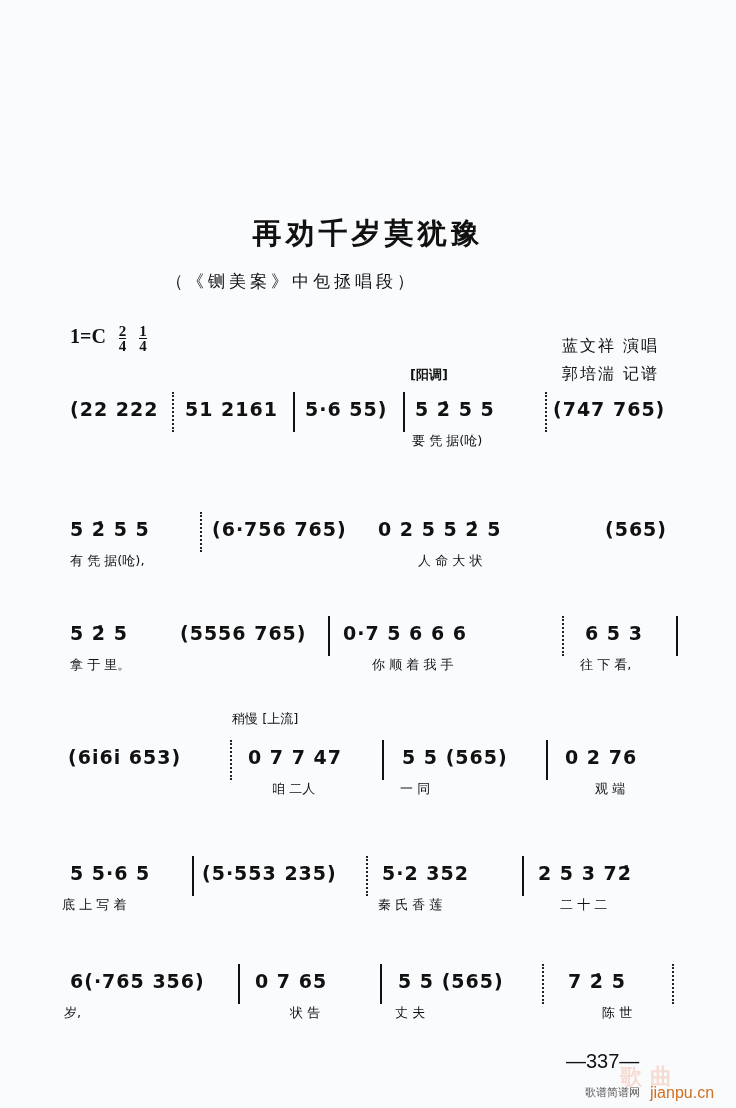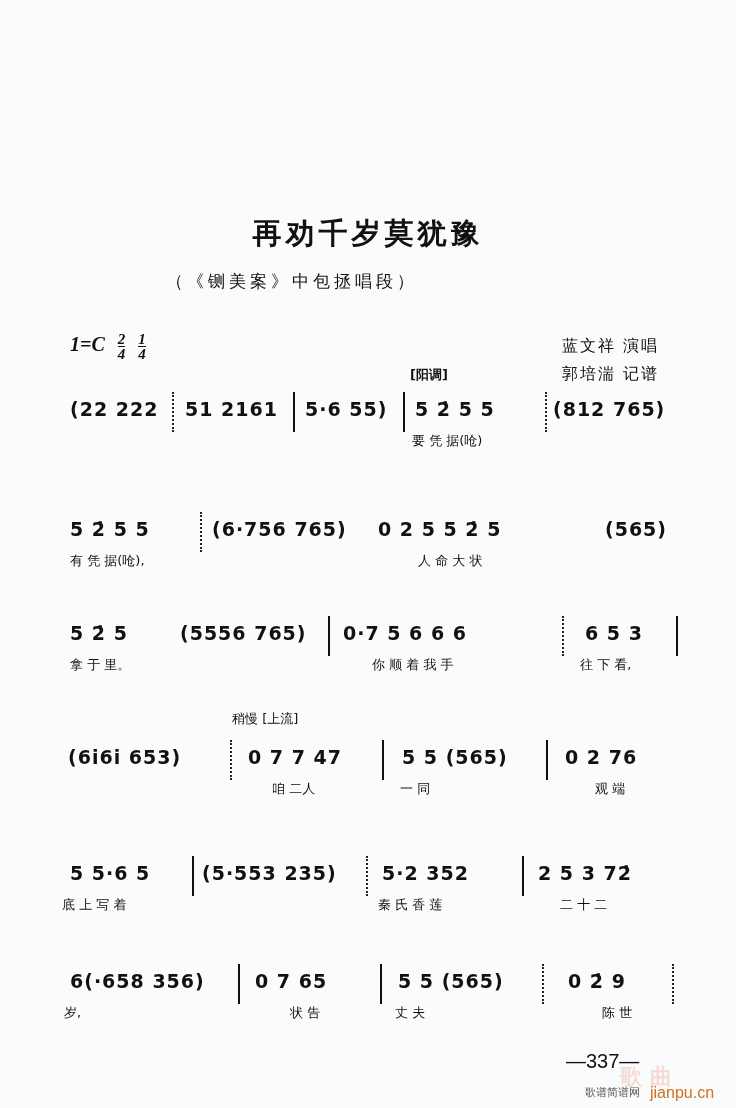--- a/index.html
+++ b/index.html
@@ -9,21 +9,21 @@
     font-family:"DejaVu Sans", sans-serif;
   }
   .abs { position:absolute; }
   .title {
     left:0; width:736px; top:214px; text-align:center;
     font-family:"DejaVu Serif", serif; font-weight:bold; font-size:29px; letter-spacing:4px;
   }
   .subtitle {
     left:0; width:584px; top:270px; text-align:center; font-size:17px; letter-spacing:4px;
   }
-  .key { left:70px; top:332px; font-family:"Liberation Serif", serif; font-weight:bold; font-size:20px;font-style:italic; }
+  .key { left:70px; top:324px; font-family:"Liberation Serif", serif; font-weight:bold; font-size:20px; }
   .ts { display:inline-block; vertical-align:middle; text-align:center; font-family:"Liberation Serif", serif; font-weight:bold; font-size:15px; line-height:14px; margin-left:8px; }
   .ts span { display:block; }
   .ts .num { border-bottom:1px solid #111; }
   .credits { left:562px; top:304px; font-size:16px; line-height:28px; letter-spacing:2px;margin-top:28px; }
   .credits div { white-space:nowrap; }
   .marker { font-size:13px; font-weight:bold; }
   .row { left:0; width:736px; height:80px; }
   .notes { position:absolute; top:0; font-family:"DejaVu Sans", sans-serif; font-weight:bold; font-size:19px; white-space:nowrap; letter-spacing:1px; }
   .lyrics { position:absolute; top:34px; font-size:13px; white-space:nowrap; }
   .bar { position:absolute; top:-6px; width:2px; height:40px; background:#111; }
@@ -60,21 +60,21 @@
 <div class="abs row" style="top:398px;text-decoration:underline;">
   <span class="notes" style="left:70px">(22 222</span>
   <span class="bar dash" style="left:172px"></span>
   <span class="notes" style="left:185px">51 2161</span>
   <span class="bar" style="left:293px"></span>
   <span class="notes" style="left:305px">5·6 55)</span>
   <span class="bar" style="left:403px"></span>
   <span class="notes" style="left:415px">5 2̇  5  5</span>
   <span class="lyrics" style="left:412px">要 凭  据(呛)</span>
   <span class="bar dash" style="left:545px"></span>
-  <span class="notes" style="left:553px">(812 765)</span>
+  <span class="notes" style="left:553px">(747 765)</span>
 </div>
 
 <div class="abs row" style="top:518px;">
   <span class="notes" style="left:70px">5 2̇  5  5</span>
   <span class="lyrics" style="left:70px">有 凭  据(呛),</span>
   <span class="bar dash" style="left:200px"></span>
   <span class="notes" style="left:212px">(6·756 765)</span>
   <span class="notes" style="left:378px">0   2   5   5 2̇ 5</span>
   <span class="lyrics" style="left:418px">人  命  大    状</span>
   <span class="notes" style="left:605px">(565)</span>
@@ -114,30 +114,30 @@
   <span class="notes" style="left:202px">(5·553 235)</span>
   <span class="bar dash" style="left:366px"></span>
   <span class="notes" style="left:382px">5·2  352</span>
   <span class="lyrics" style="left:378px">秦 氏 香  莲</span>
   <span class="bar" style="left:522px"></span>
   <span class="notes" style="left:538px">2 5  3 72̇</span>
   <span class="lyrics" style="left:560px">二  十  二</span>
 </div>
 
 <div class="abs row" style="top:970px;">
-  <span class="notes" style="left:70px">6(·658 356)</span>
+  <span class="notes" style="left:70px">6(·765 356)</span>
   <span class="lyrics" style="left:64px">岁,</span>
   <span class="bar" style="left:238px"></span>
   <span class="notes" style="left:255px">0   7   65</span>
   <span class="lyrics" style="left:290px">状  告</span>
   <span class="bar" style="left:380px"></span>
   <span class="notes" style="left:398px">5 5 (565)</span>
   <span class="lyrics" style="left:395px">丈 夫</span>
   <span class="bar dash" style="left:542px"></span>
-  <span class="notes" style="left:568px">0  2̇  9</span>
+  <span class="notes" style="left:568px">7  2̇  5</span>
   <span class="lyrics" style="left:602px">陈  世</span>
   <span class="bar dash" style="left:672px"></span>
 </div>
 
 <div class="abs pagenum">—337—</div>
 <div class="abs watermark-logo">歌曲</div>
 <div class="abs watermark-cn">歌谱简谱网</div>
 <div class="abs watermark-en">jianpu.cn</div>
 
 </body></html>

